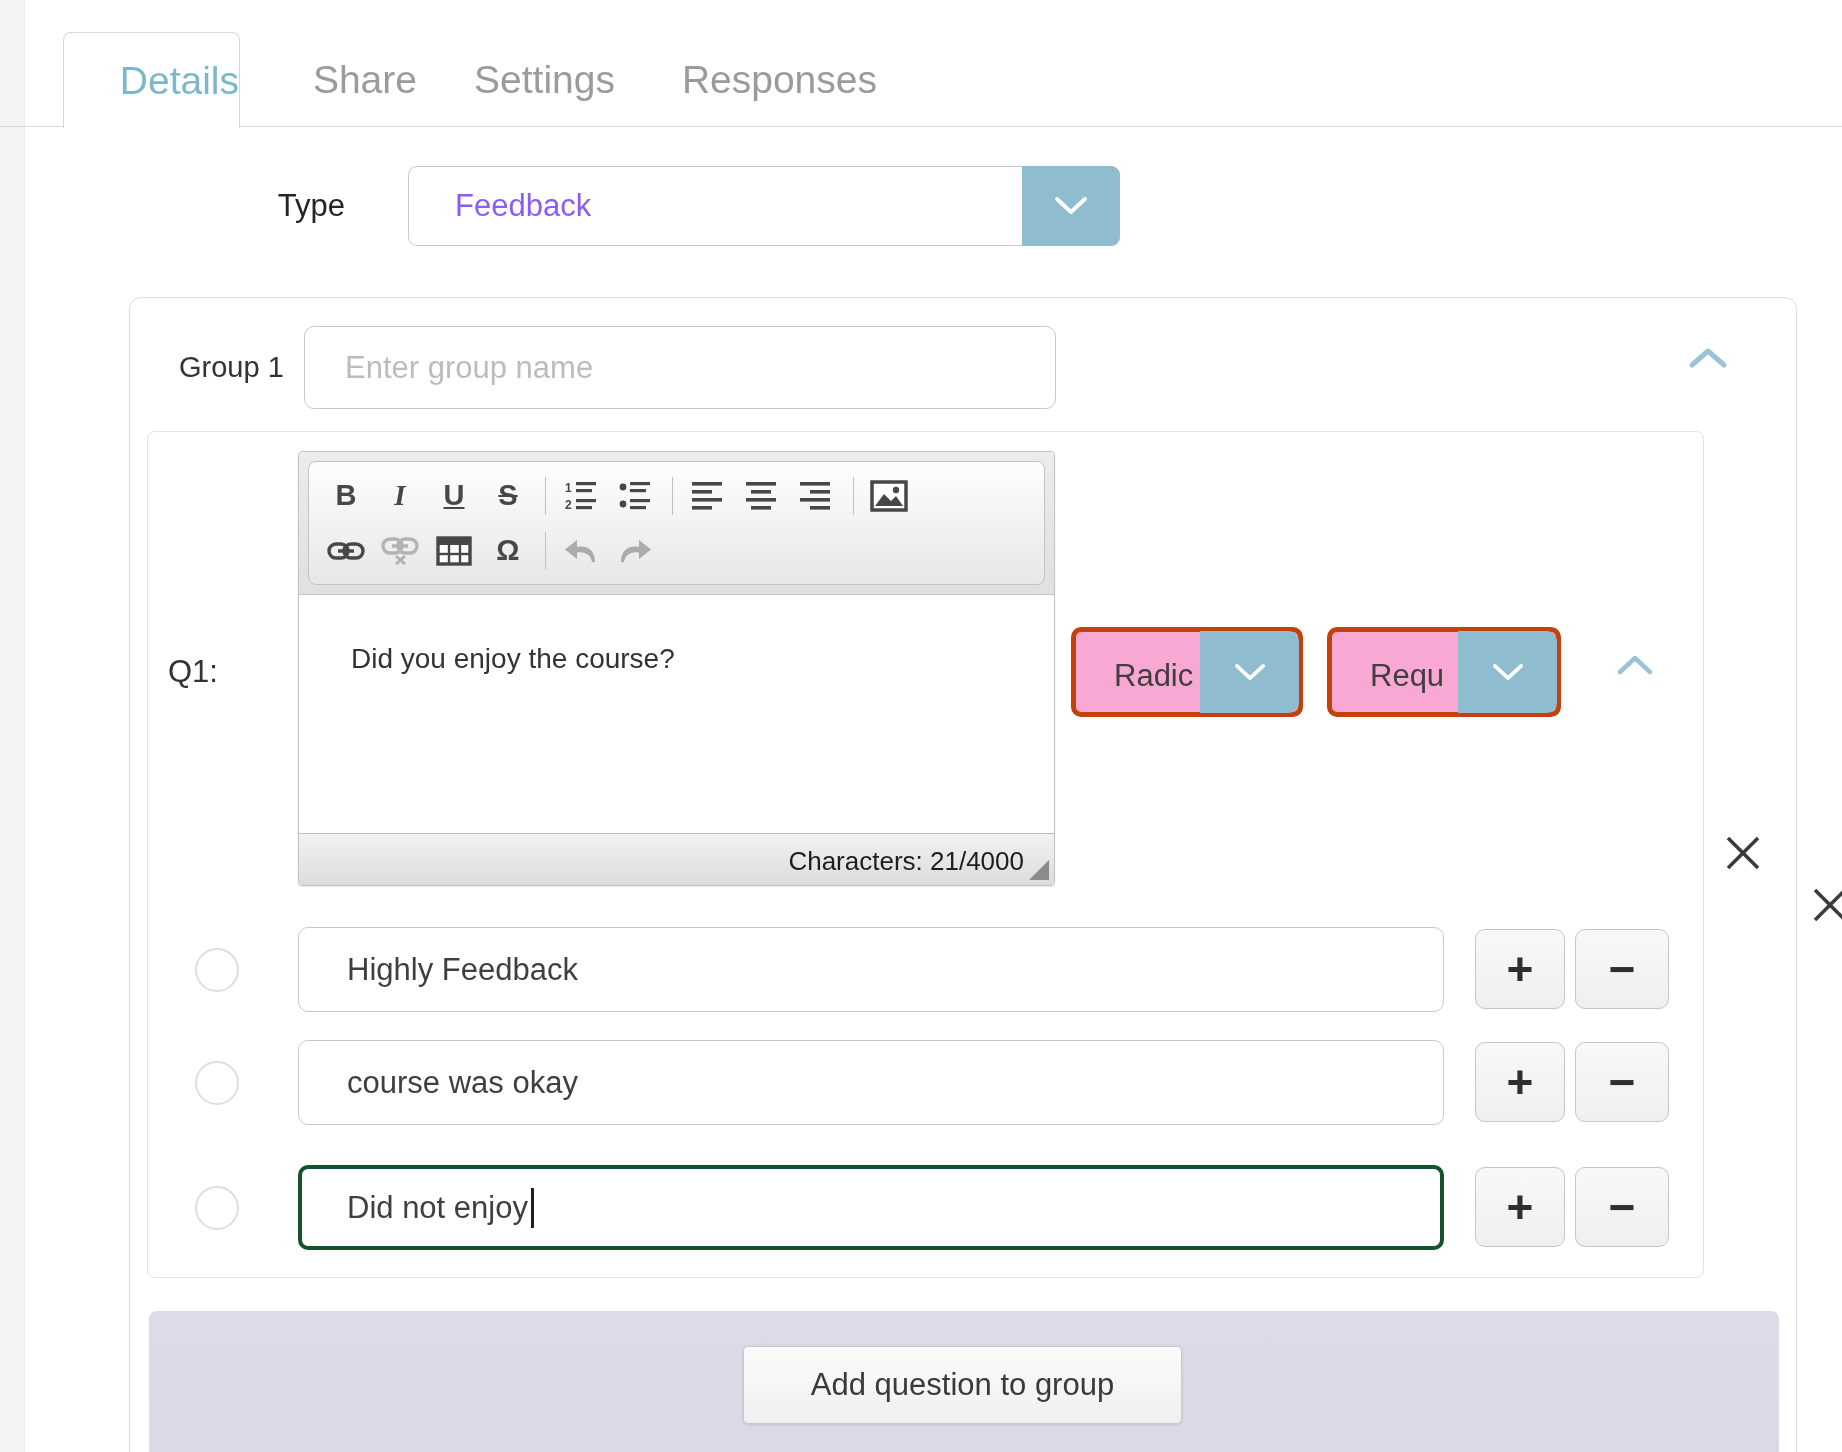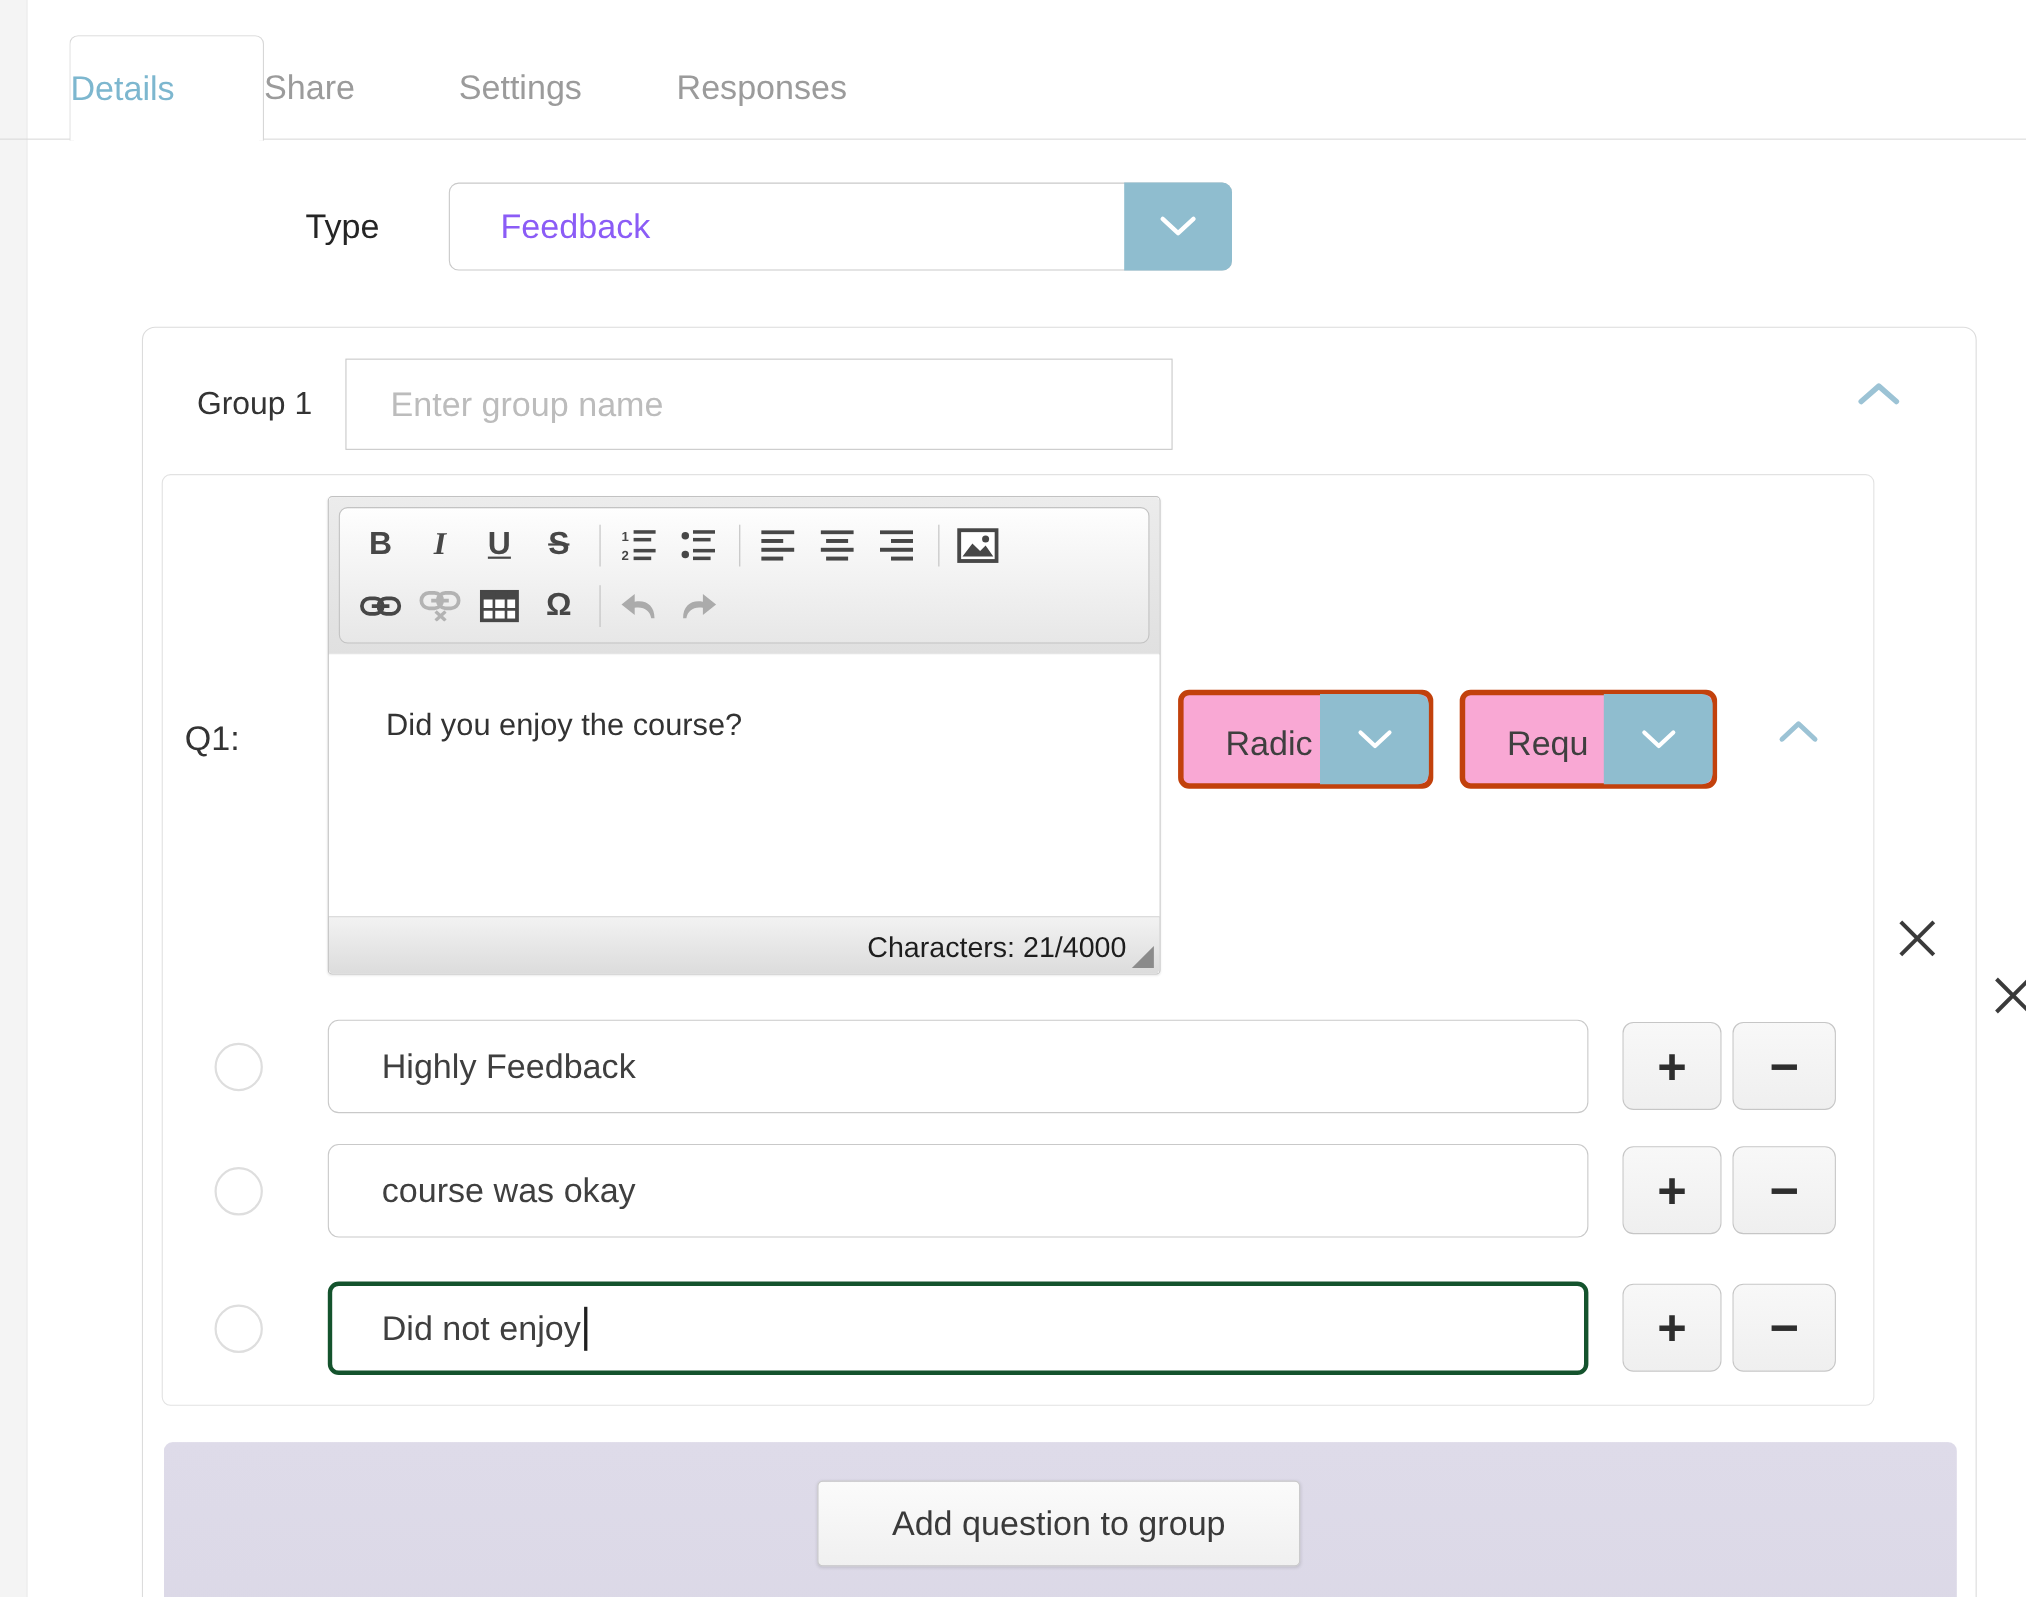--- a/index.html
+++ b/index.html
@@ -8,43 +8,43 @@
     position:relative; background:#ffffff; overflow:hidden;
     font-family:"Liberation Sans", sans-serif; color:#3c3c3c;
   }
   .abs { position:absolute; }
 
   
   .left-gutter { left:0; top:0; width:25px; height:1452px; background:#f4f4f4; border-right:1px solid #ececec; }
 
   
   .tabbar-line { left:0; top:126px; width:1842px; height:1px; background:#dadada; z-index:1; }
-  .tab { top:32px; height:95px; display:flex; align-items:center; justify-content:flex-start;
-         font-size:31px; color:#9b9b9b; z-index:2; }
+  .tab { top:32px; height:95px; display:flex; align-items:center; justify-content:flex-end;
+         font-size:39px; color:#9b9b9b; z-index:2; }
   .tab.active { left:63px; width:177px; background:#fff; border:1px solid #d7d7d7; border-bottom:none;
                 border-radius:8px 8px 0 0; color:#7db7cf; height:96px; }
   .tab.t2 { left:240px; width:177px; }
   .tab.t3 { left:417px; width:198px; }
   .tab.t4 { left:615px; width:262px; }
 
   
   .type-label { left:230px; top:166px; width:115px; height:80px; line-height:80px; text-align:right;
                 font-size:31px; color:#252525; }
   .type-select { left:408px; top:166px; width:712px; height:80px; background:#fff;
                  border:1px solid #c9c9c9; border-radius:9px; }
   .type-value { left:46px; top:0; height:78px; line-height:78px; font-size:31px; color:#8b5cf6; }
   .sel-btn { top:-1px; right:-1px; bottom:-1px; width:98px; background:#8fbdcf;
              border-radius:0 9px 9px 0; display:flex; align-items:center; justify-content:center; }
 
   
   .group-panel { left:129px; top:297px; width:1668px; height:1185px;
                  border:1px solid #dcdcdc; border-radius:12px; background:#fff; }
   .group-label { left:49px; top:28px; height:83px; line-height:83px; font-size:29px; color:#333; }
-  .group-name-input { left:184px; top:28px; width:752px; height:83px; border:1px solid #c9c9c9;
-                      border-radius:0; font-size:31px; color:#3f3f3f; padding:0 40px; outline:none;
+  .group-name-input { left:174px; top:28px; width:752px; height:83px; border:1px solid #c9c9c9;
+                      border-radius:10px; font-size:31px; color:#3f3f3f; padding:0 40px; outline:none;
                       font-family:"Liberation Sans",sans-serif; background:#fff; }
   .group-name-input::placeholder { color:#bcbcbc; }
   .chev-link { background:none; border:none; cursor:pointer; }
 
   
   .question-card { left:17px; top:133px; width:1557px; height:847px;
                    border:1px solid #e2e2e2; border-radius:8px; background:#fff; }
   .q-label { left:20px; top:222px; font-size:31px; color:#333; }
 
   

